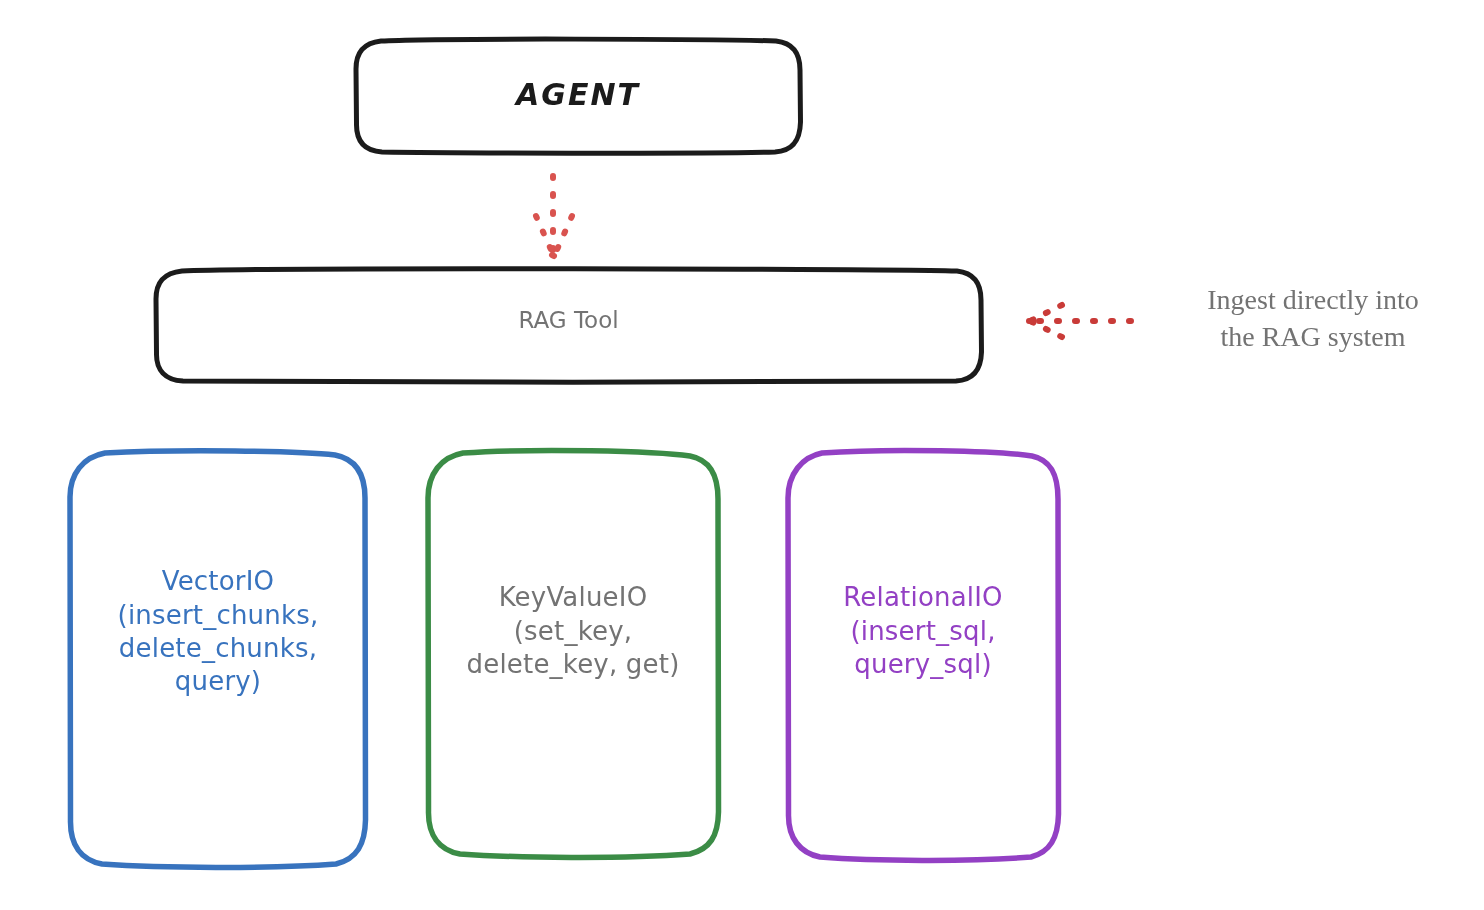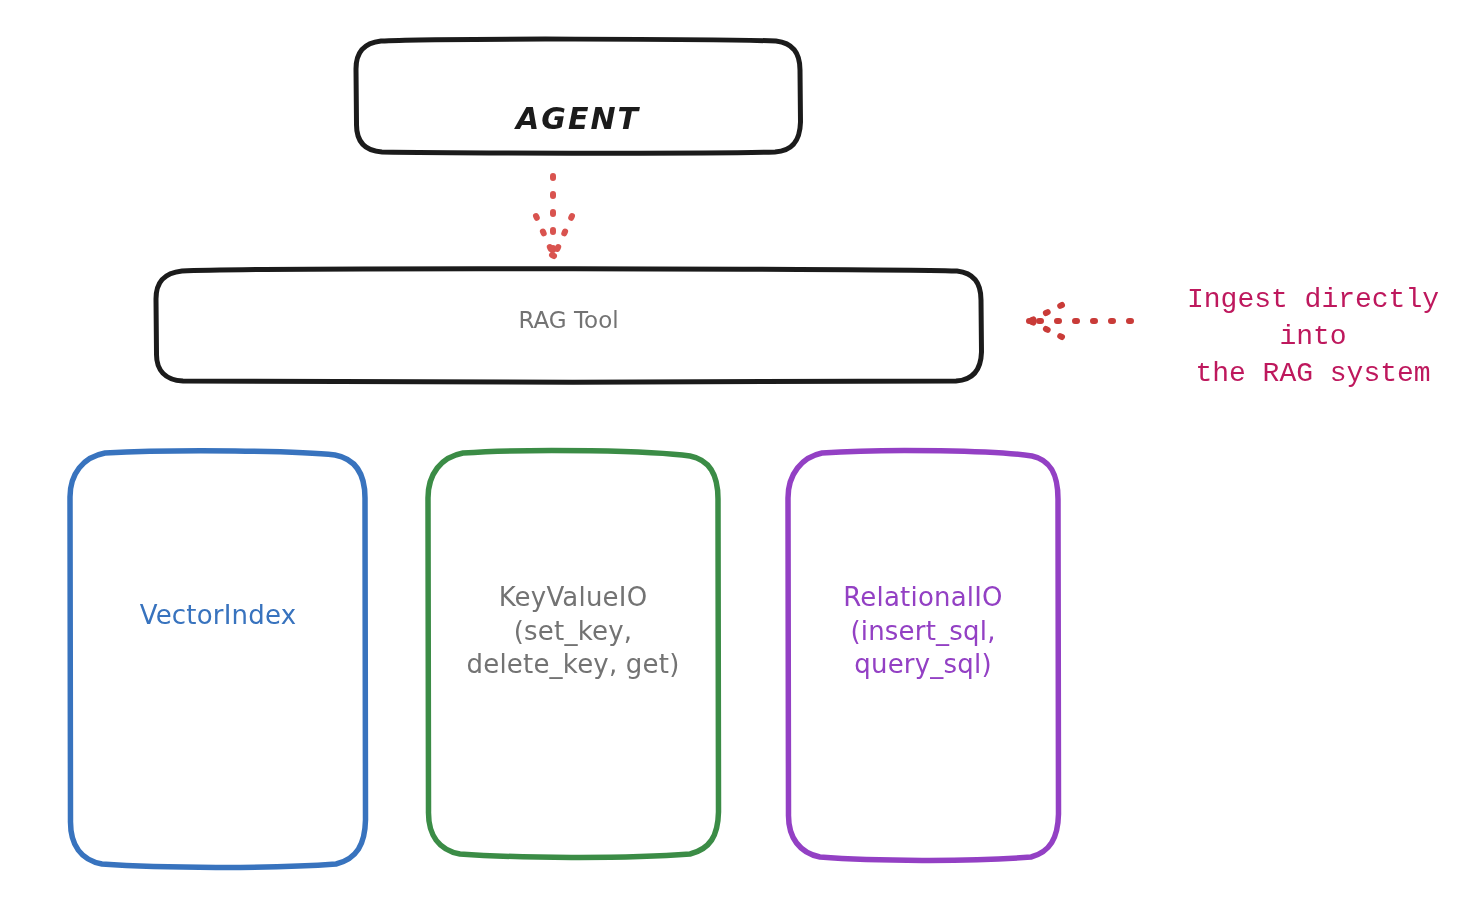--- a/index.html
+++ b/index.html
@@ -36,21 +36,20 @@
   .agent-label {
     left: 356px;
     top: 76px;
     width: 444px;
     font-size: 30px;
     font-style: italic;
     font-weight: bold;
     letter-spacing: 2px;
     color: #1b1b1b;
     font-family: "DejaVu Sans", sans-serif;
-    margin-top: 24px;
   }
 
   
   .rag-label {
     left: 156px;
     top: 306px;
     width: 825px;
     font-size: 23px;
     color: #737373;
     font-family: "DejaVu Sans", sans-serif;
@@ -71,24 +70,24 @@
   .store-relational { left: 788px; top: 548px; width: 270px; color: #9340c4; }
 
   
   .annotation {
     position: absolute;
     left: 1148px;
     top: 282px;
     width: 330px;
     font-size: 28px;
     line-height: 1.32;
-    color: #be185d;
+    color: #737373;
     text-align: center;
     white-space: pre-line;
-    font-family: Liberation Mono, monospace;
+    font-family: Liberation Serif, serif;
     pointer-events: none;
     user-select: none;
   }
 </style>
 </head>
 <body>
 
 <svg id="canvas" viewBox="0 0 1484 910" xmlns="http://www.w3.org/2000/svg" aria-hidden="true">
 
   <path fill="none" stroke="#1b1b1b" stroke-width="5" stroke-linecap="round" stroke-linejoin="round" d="M 381 41
@@ -154,21 +153,24 @@
            C 800 853, 788 838, 788.5 814
            L 788 498
            C 788 474, 802 457, 822 453 Z"></path>
 </svg>
 
 <div class="node-label agent-label">AGENT</div>
 
 <div class="node-label rag-label">RAG Tool</div>
 
 <div class="node-label store-label store-vector">
-  <span class="store-index">VectorIndex</span>
+  <span class="store-api">VectorIO
+(insert_chunks,
+delete_chunks,
+query)</span>
 </div>
 
 <div class="node-label store-label store-keyvalue">
   <span class="store-api">KeyValueIO
 (set_key,
 delete_key, get)</span>
 </div>
 
 <div class="node-label store-label store-relational">
   <span class="store-api">RelationalIO

